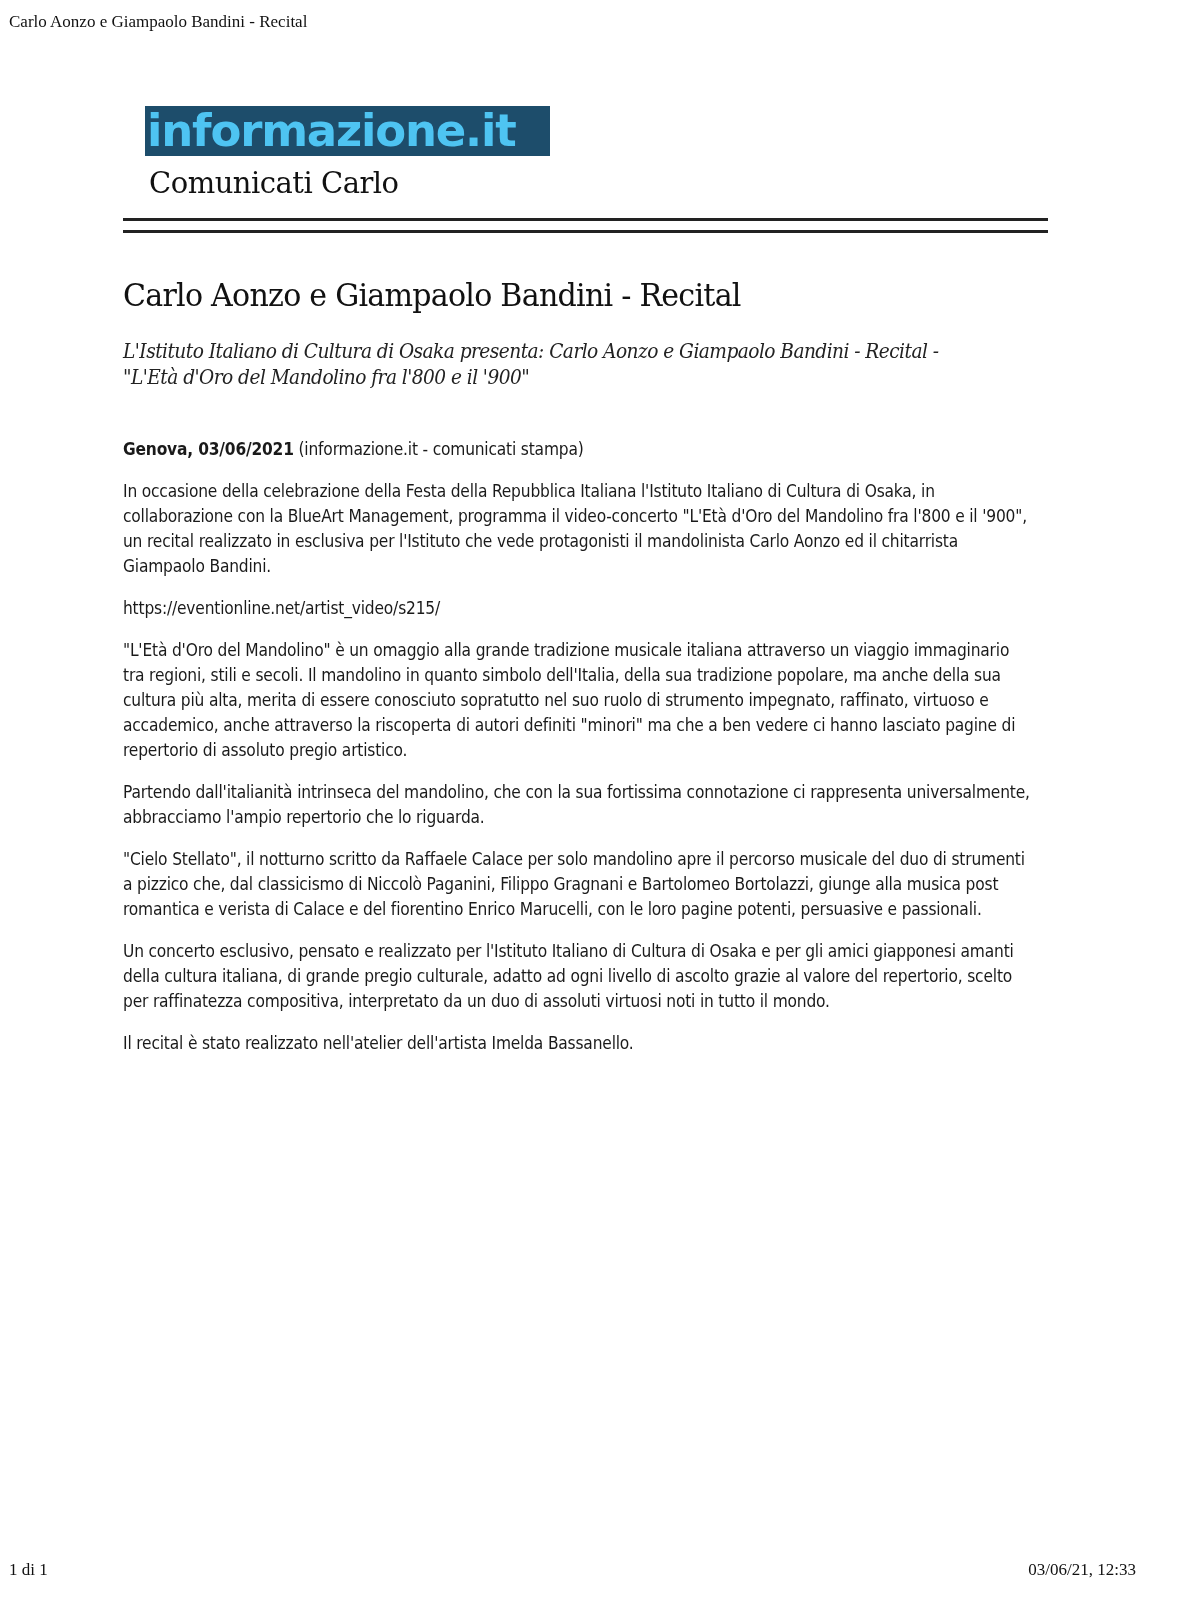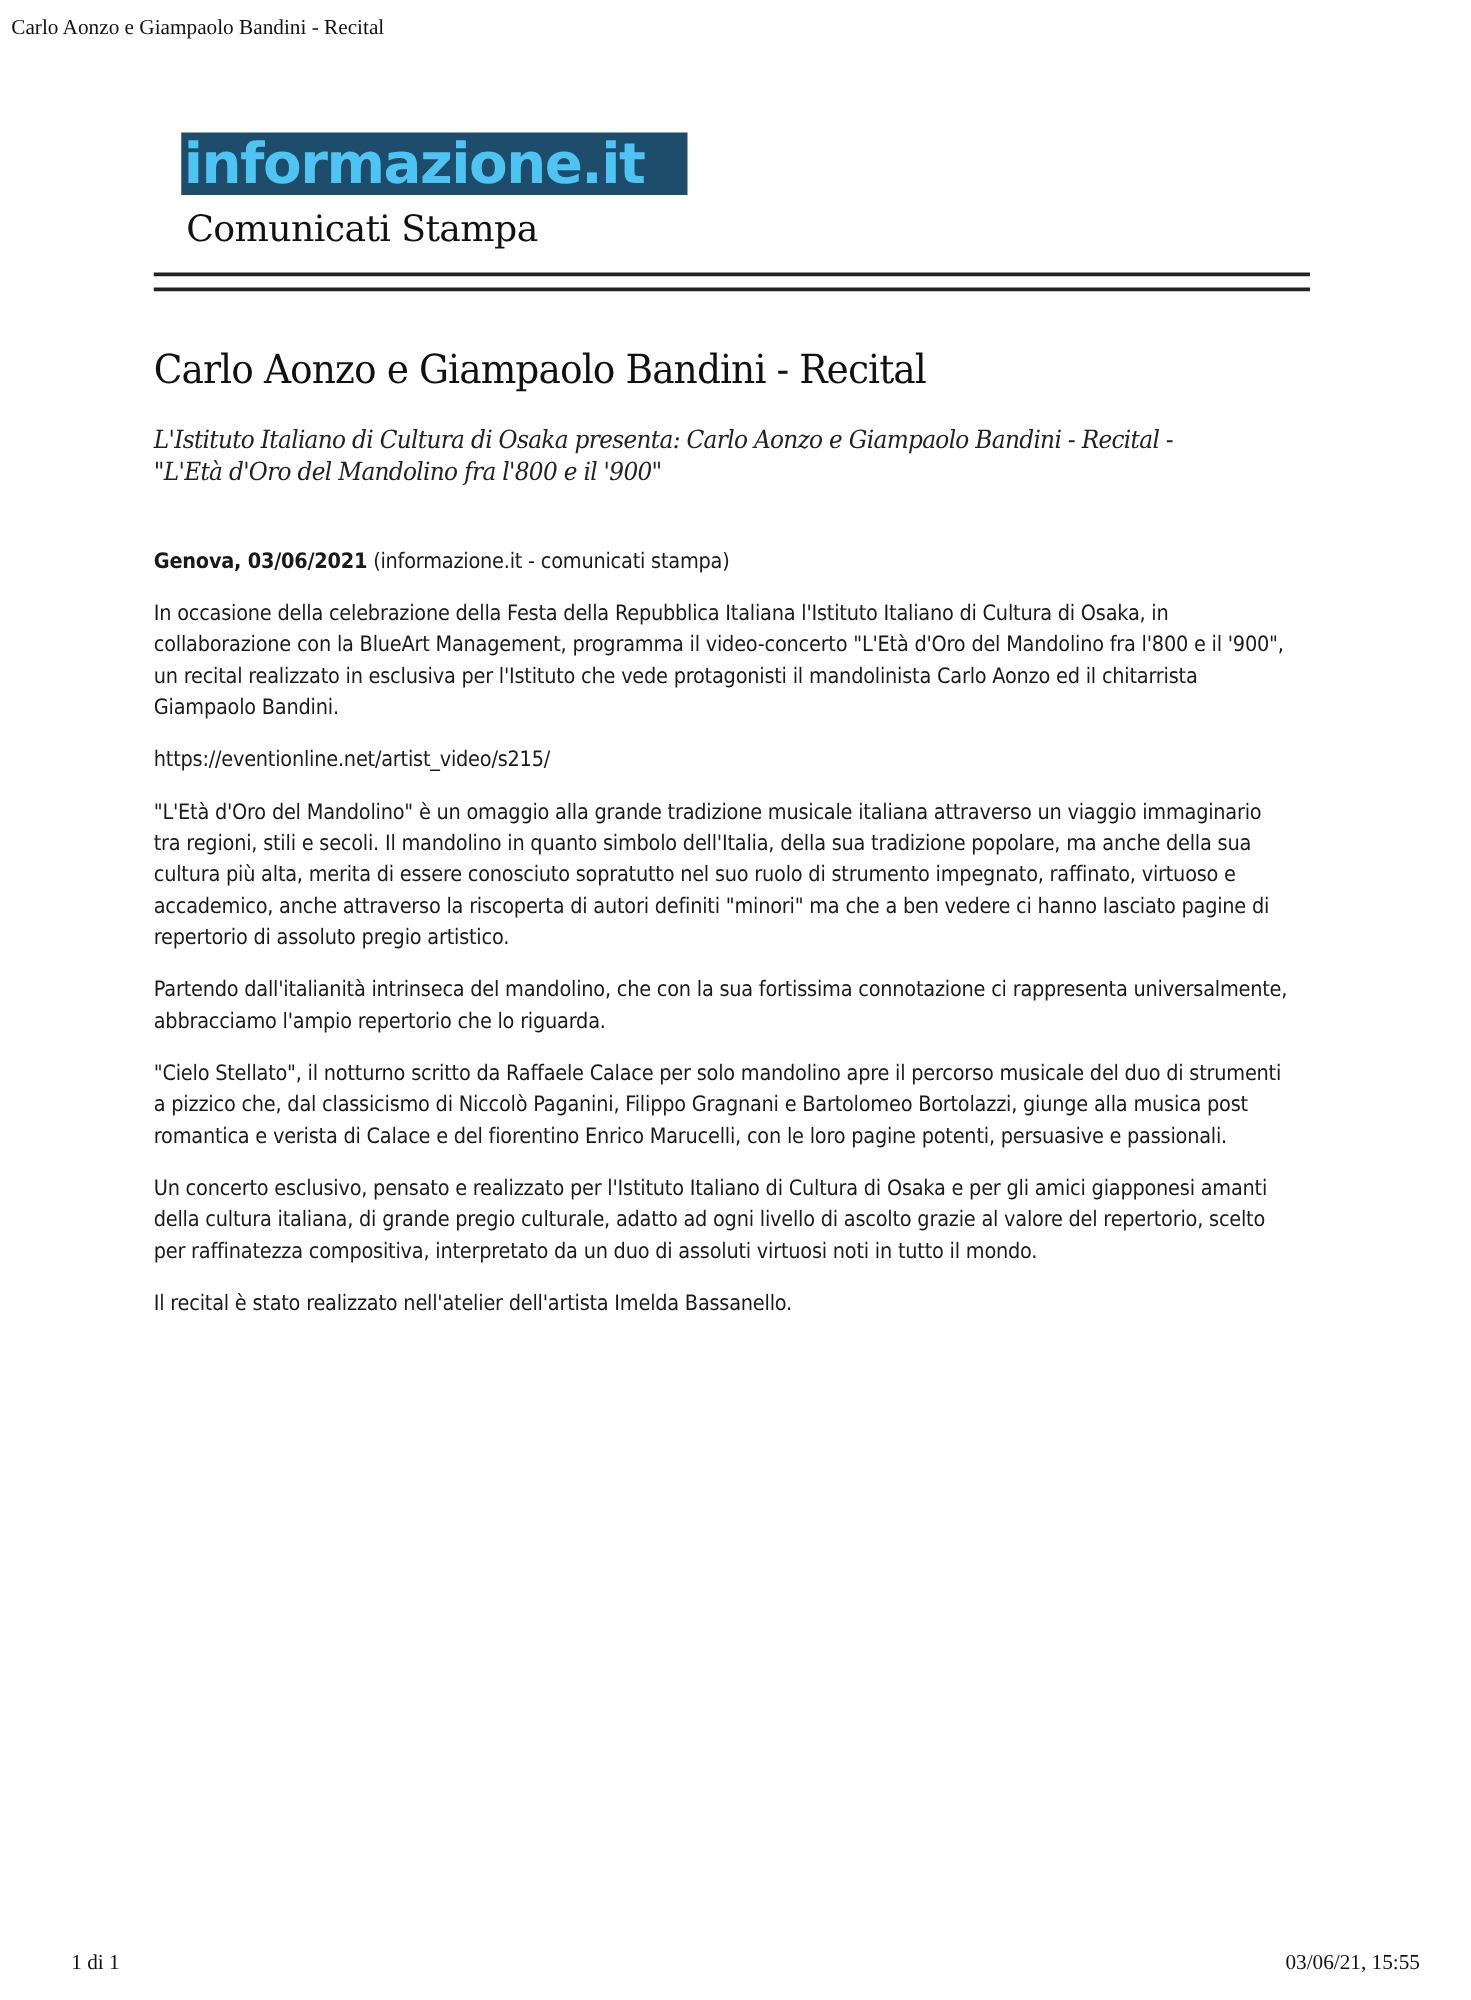--- a/index.html
+++ b/index.html
@@ -2,21 +2,21 @@
 <html><head>
   <meta charset="utf-8">
   <style>
     html, body { margin: 0; padding: 0; background: #ffffff; }
     body { width: 1177px; height: 1600px; position: relative; overflow: hidden; color: #111; }
     .print-header, .print-footer {
       position: absolute; left: 0; right: 0;
       font-family: "Liberation Serif", serif; font-size: 17px; color: #111;
     }
     .print-header { top: 12px; height: 24px; }
-    .print-footer { top: 1560px; height: 24px; margin-left: 48px; }
+    .print-footer { top: 1560px; height: 24px; }
     .ph-left { position: absolute; left: 9px; white-space: nowrap; }
     .ph-right { position: absolute; right: 41px; white-space: nowrap; }
     .pf-right { position: absolute; right: 41px; white-space: nowrap; }
 
     .logo {
       position: absolute; left: 145px; top: 106px; width: 405px; height: 50px;
       background: #1d4d6b;
       font-family: "DejaVu Sans", sans-serif; font-weight: bold;
       font-size: 45px; line-height: 50px; color: #4ec4f2;
       letter-spacing: -1.2px; overflow: hidden; white-space: nowrap;
@@ -53,21 +53,21 @@
     .link { color: #1a1a1a; text-decoration: none; }
   </style>
 </head>
 <body>
 
 <div class="print-header">
   <span class="ph-left">Carlo Aonzo e Giampaolo Bandini - Recital</span>
 </div>
 
 <div class="logo">informazione.it</div>
-<div class="section-title">Comunicati Stampa</div>
+<div class="section-title">Comunicati Carlo</div>
 <div class="rule rule1"></div>
 <div class="rule rule2"></div>
 
 <h1 class="article-title" style="margin:0;font-weight:normal;">Carlo Aonzo e Giampaolo Bandini - Recital</h1>
 
 <div class="subtitle">
   <div>L'Istituto Italiano di Cultura di Osaka presenta: Carlo Aonzo e Giampaolo Bandini - Recital -</div>
   <div>"L'Età d'Oro del Mandolino fra l'800 e il '900"</div>
 </div>
 
@@ -77,14 +77,14 @@
   <p><a class="link">https://eventionline.net/artist_video/s215/</a></p>
   <p>"L'Età d'Oro del Mandolino" è un omaggio alla grande tradizione musicale italiana attraverso un viaggio immaginario tra regioni, stili e secoli. Il mandolino in quanto simbolo dell'Italia, della sua tradizione popolare, ma anche della sua cultura più alta, merita di essere conosciuto sopratutto nel suo ruolo di strumento impegnato, raffinato, virtuoso e accademico, anche attraverso la riscoperta di autori definiti "minori" ma che a ben vedere ci hanno lasciato pagine di repertorio di assoluto pregio artistico.</p>
   <p>Partendo dall'italianità intrinseca del mandolino, che con la sua fortissima connotazione ci rappresenta universalmente, abbracciamo l'ampio repertorio che lo riguarda.</p>
   <p>"Cielo Stellato", il notturno scritto da Raffaele Calace per solo mandolino apre il percorso musicale del duo di strumenti a pizzico che, dal classicismo di Niccolò Paganini, Filippo Gragnani e Bartolomeo Bortolazzi, giunge alla musica post romantica e verista di Calace e del fiorentino Enrico Marucelli, con le loro pagine potenti, persuasive e passionali.</p>
   <p>Un concerto esclusivo, pensato e realizzato per l'Istituto Italiano di Cultura di Osaka e per gli amici giapponesi amanti della cultura italiana, di grande pregio culturale, adatto ad ogni livello di ascolto grazie al valore del repertorio, scelto per raffinatezza compositiva, interpretato da un duo di assoluti virtuosi noti in tutto il mondo.</p>
   <p>Il recital è stato realizzato nell'atelier dell'artista Imelda Bassanello.</p>
 </div>
 
 <div class="print-footer">
   <span class="ph-left">1 di 1</span>
-  <span class="pf-right">03/06/21, 15:55</span>
+  <span class="pf-right">03/06/21, 12:33</span>
 </div>
 
 </body></html>

